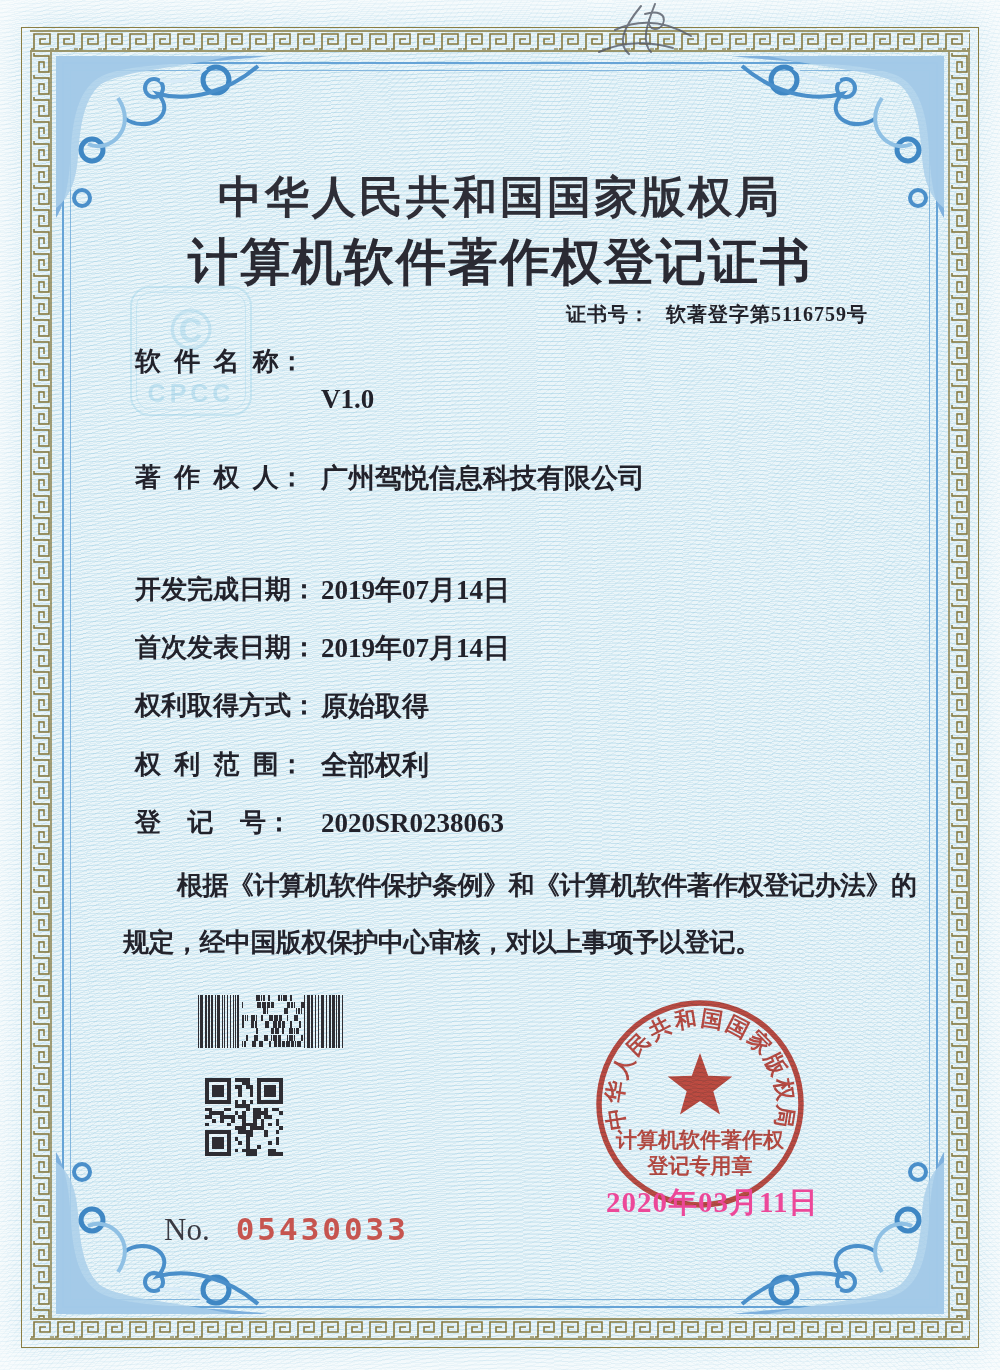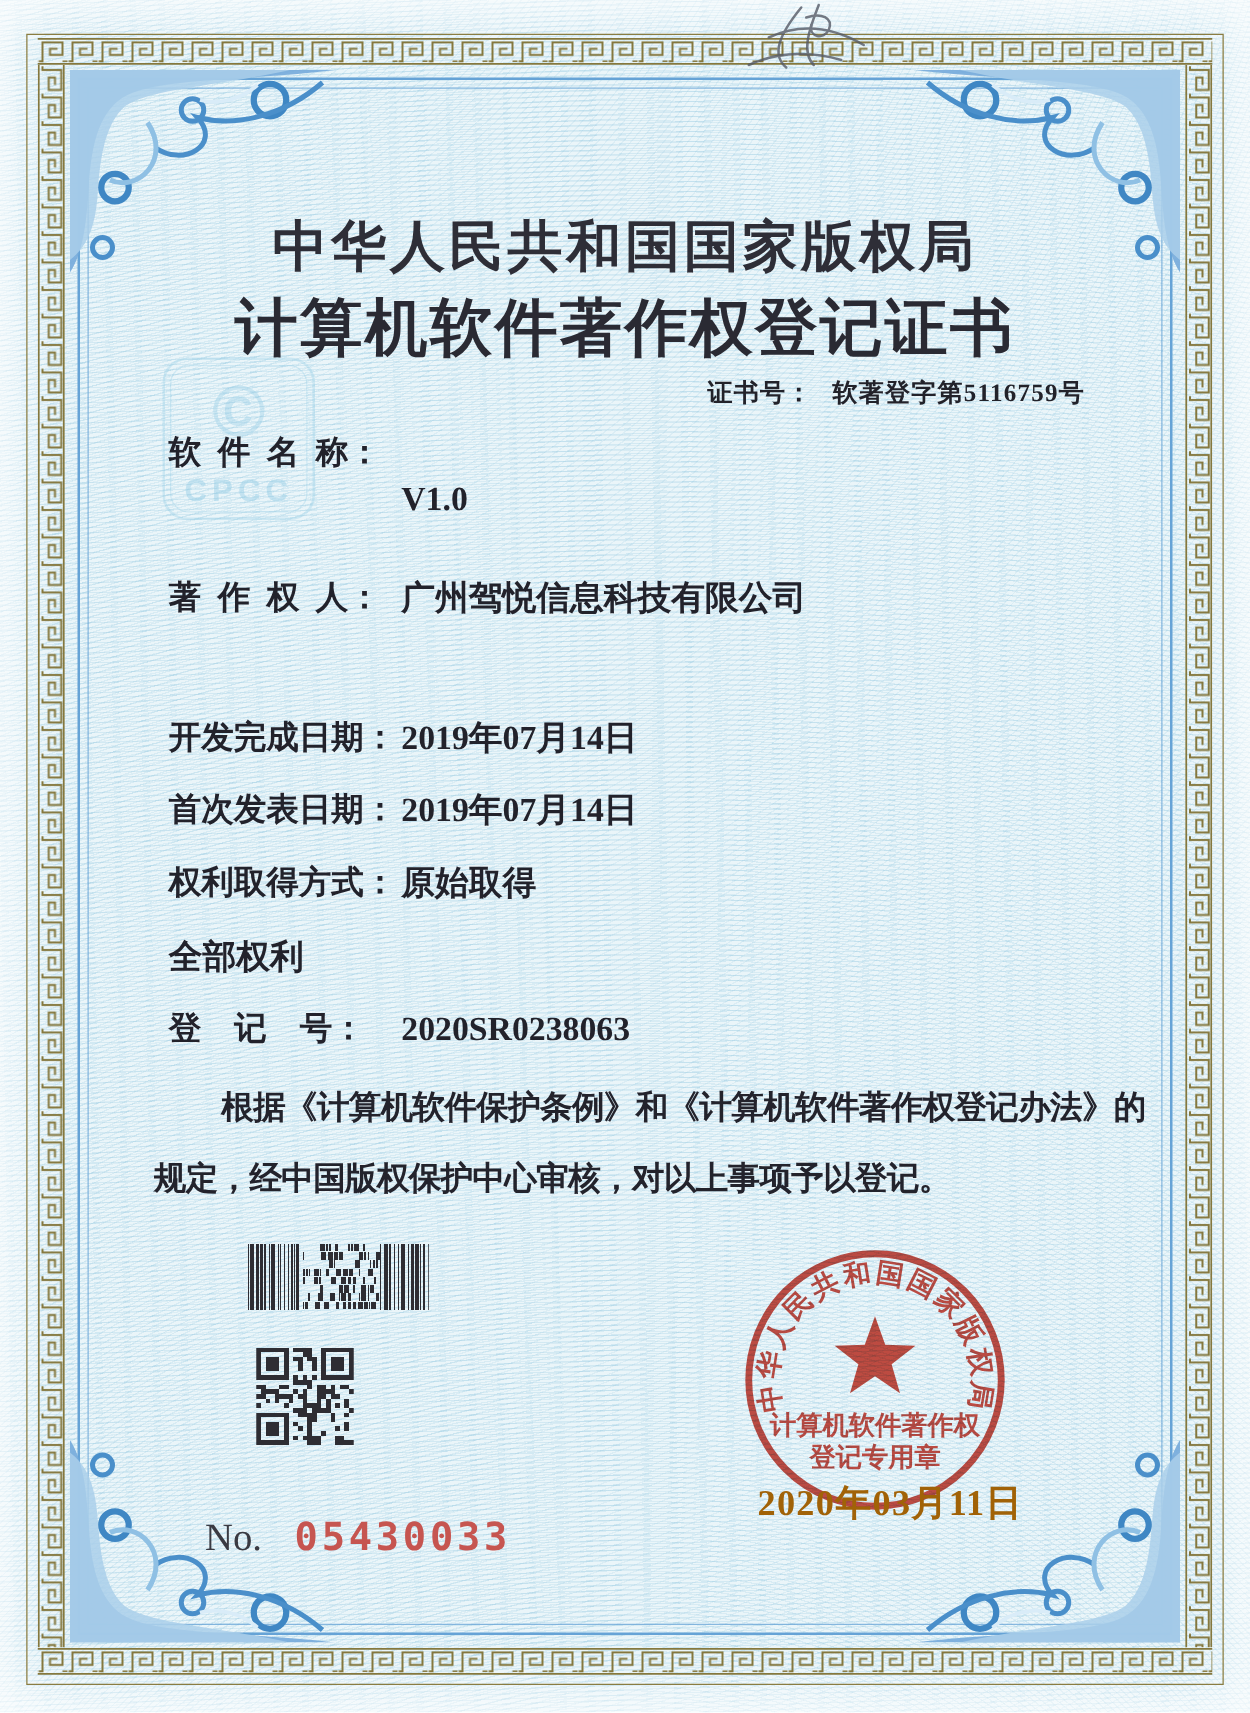--- a/index.html
+++ b/index.html
@@ -45,21 +45,21 @@
   .fvalue{font-size:27px;font-weight:700;white-space:pre;line-height:37px;
         font-family:"Liberation Serif","DejaVu Serif",serif;}
   
   .stmt{position:absolute;left:123px;font-size:26px;font-weight:700;color:#23232c;white-space:nowrap;
         letter-spacing:-0.5px;}
   
   .barcode{position:absolute;left:198px;top:995px;}
   .qrcode{position:absolute;left:205px;top:1078px;}
   
   .seal{position:absolute;left:585px;top:989px;width:230px;height:230px;mix-blend-mode:multiply;opacity:.95;}
-  .issue-date{position:absolute;left:606px;top:1183px;font-size:29px;font-weight:700;color:#a16207;
+  .issue-date{position:absolute;left:606px;top:1183px;font-size:29px;font-weight:700;color:#ec4899;
         letter-spacing:1px;z-index:6;font-family:"Liberation Serif","DejaVu Serif",serif;}
   
   .serial{position:absolute;left:164px;top:1188px;display:flex;align-items:baseline;z-index:6;}
   .serial .no{font-size:31px;color:#3a3a42;font-family:"Liberation Serif","DejaVu Serif",serif;margin-top:24px;}
   .serial .num{margin-left:26px;font-size:31px;font-weight:700;color:#c65550;letter-spacing:3px;
         font-family:"DejaVu Sans Mono","Liberation Mono",monospace;text-align:right;}
   .scribble{position:absolute;left:583px;top:0;z-index:7;}
 </style>
 </head>
 <body>
@@ -165,20 +165,21 @@
   </div>
   <div class="frow" style="top:630px">
     <span class="flabel">首次发表日期：</span>
     <span class="fvalue">2019年07月14日</span>
   </div>
   <div class="frow" style="top:688px">
     <span class="flabel">权利取得方式：</span>
     <span class="fvalue">原始取得</span>
   </div>
   <div class="frow" style="top:747px">
+    <span class="flabel">权 利 范 围：</span>
     <span class="fvalue">全部权利</span>
   </div>
   <div class="frow" style="top:805px">
     <span class="flabel">登  记  号：</span>
     <span class="fvalue">2020SR0238063</span>
   </div>
 
   <div class="stmt" style="top:868px;padding-left:54px">根据《计算机软件保护条例》和《计算机软件著作权登记办法》的</div>
   <div class="stmt" style="top:925px">规定，经中国版权保护中心审核，对以上事项予以登记。</div>
 

